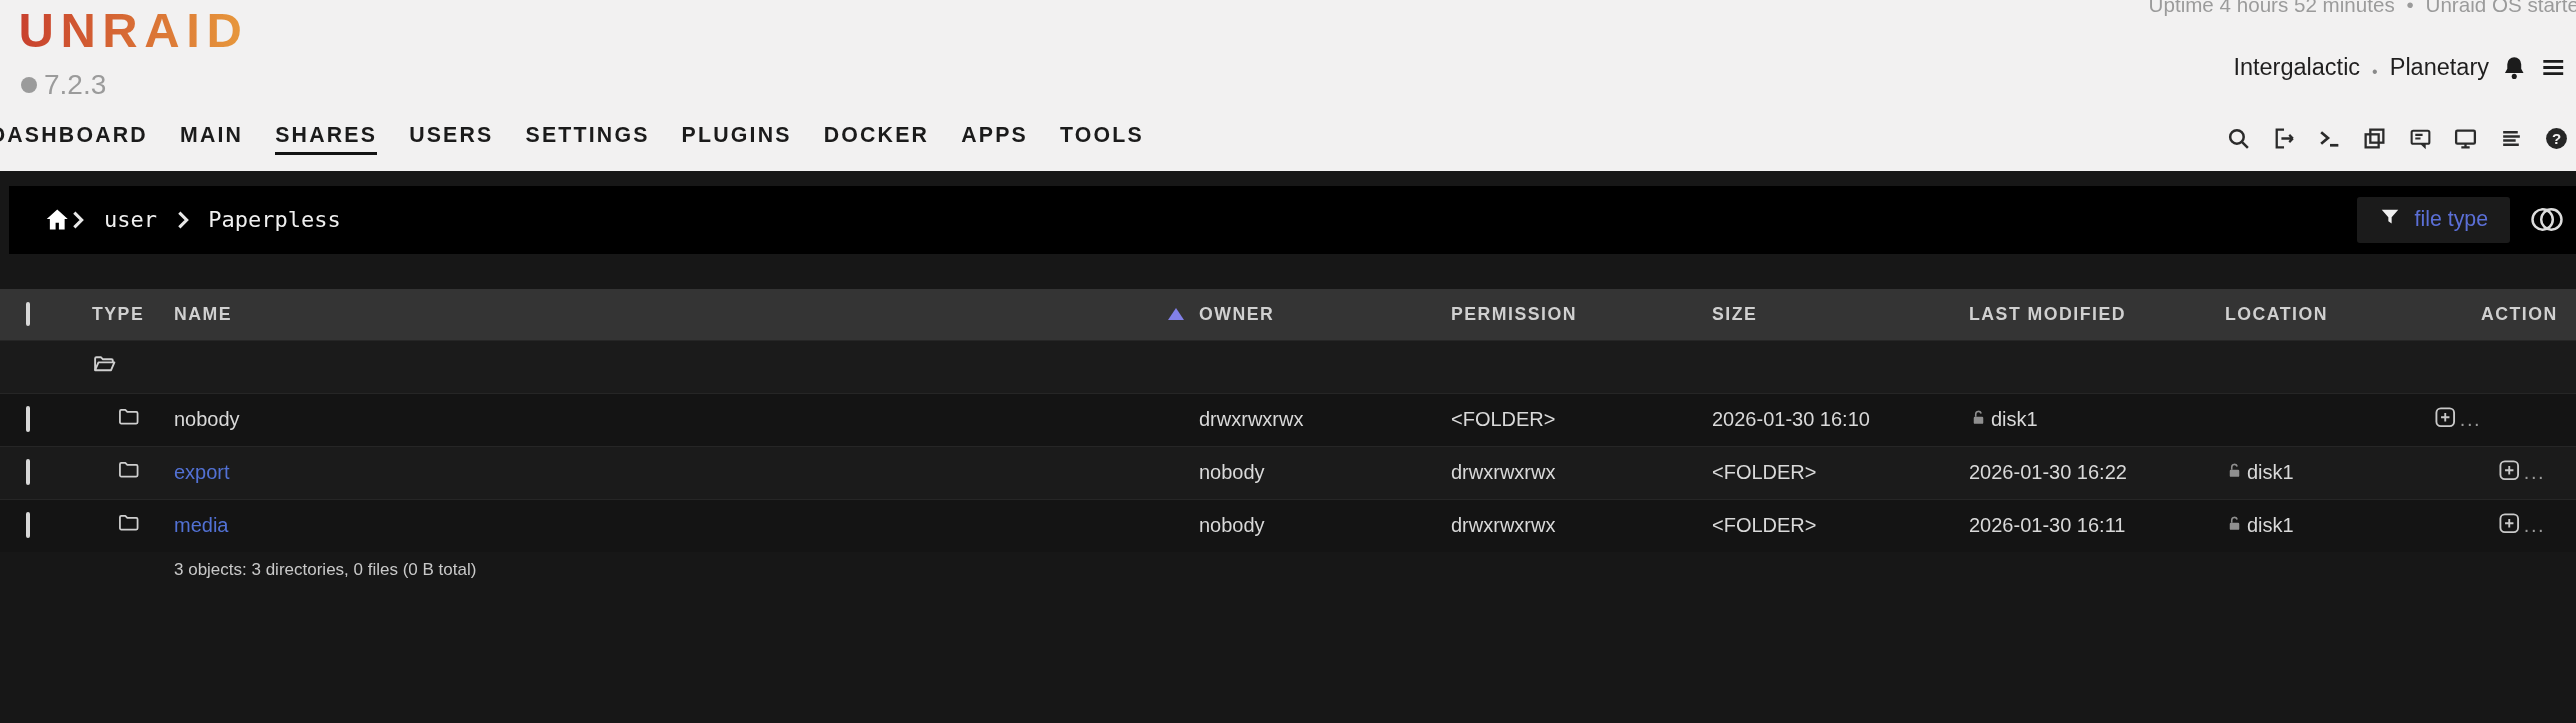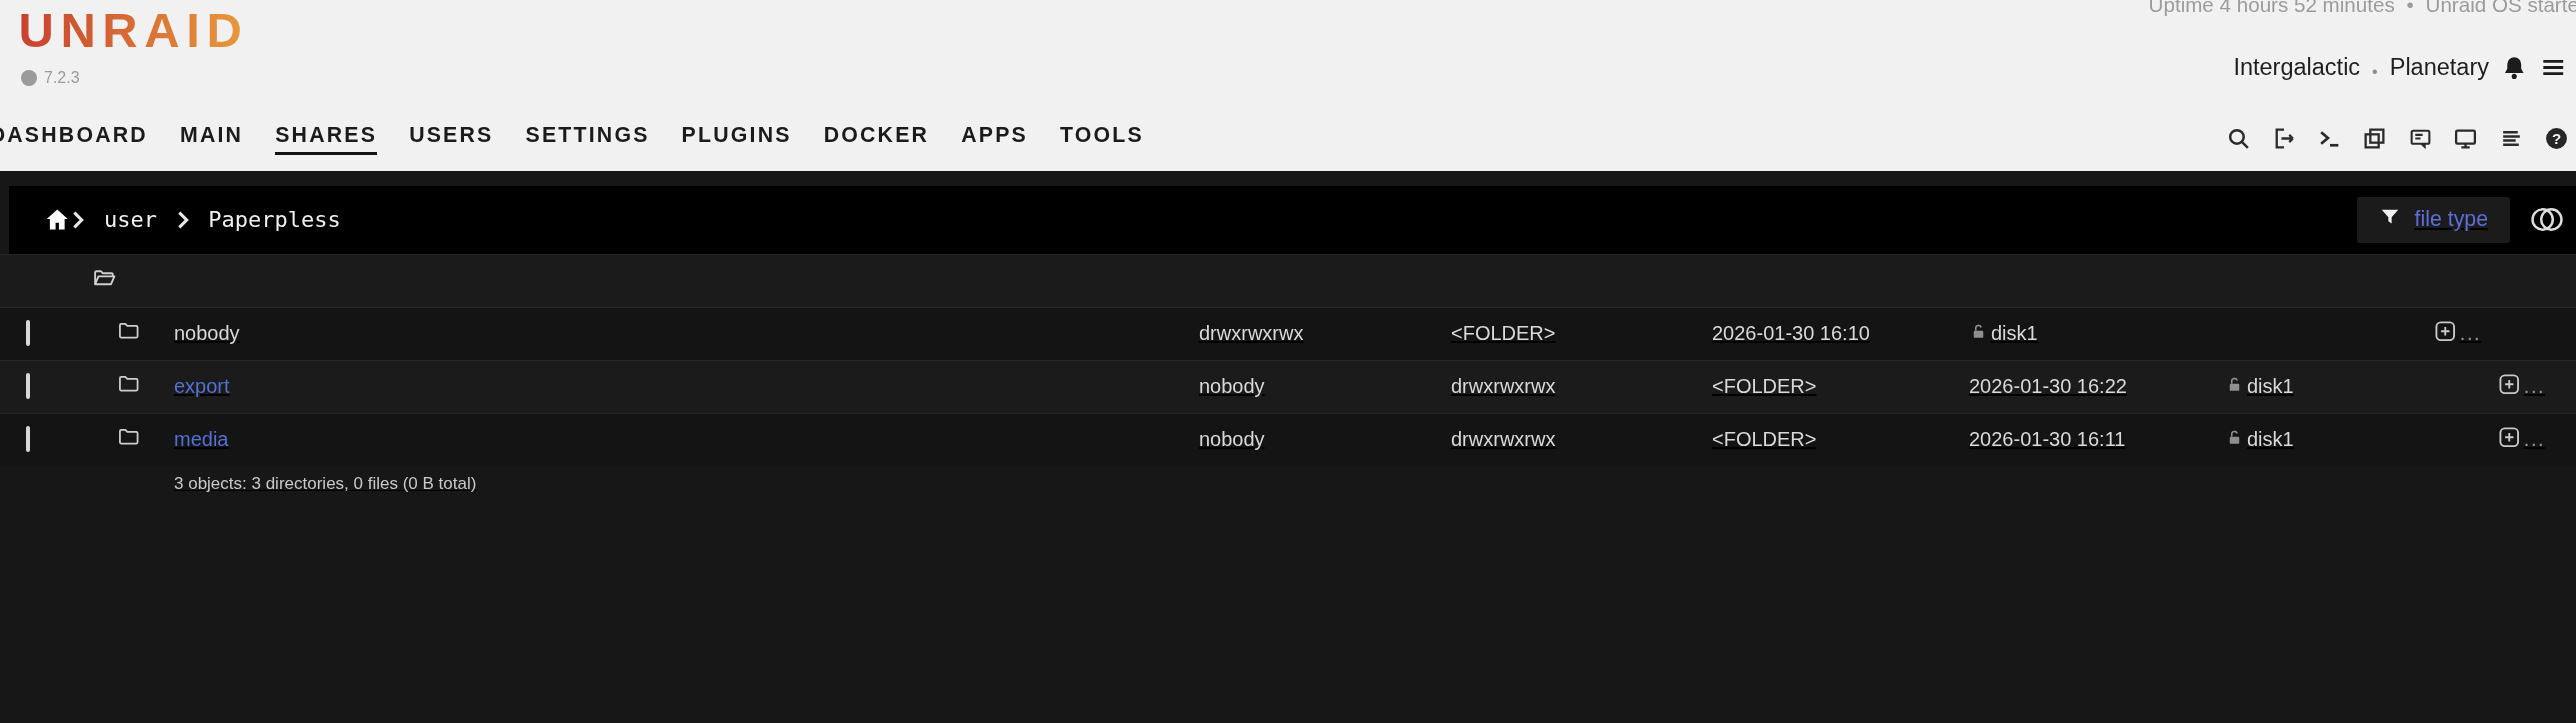--- a/index.html
+++ b/index.html
@@ -1,26 +1,26 @@
 <!DOCTYPE html>
 <html style="font-size:11.8px"><head>
 <meta charset="utf-8">
 <style>
   * { margin:0; padding:0; box-sizing:border-box; }
   html,body { width:2576px; height:724px; overflow:hidden; background:#171717;
               font-family:"Liberation Sans", sans-serif; }
-  .page { position:relative; width:2576px; height:525px;text-decoration:underline; }
+  .page { position:relative; width:2576px; height:525px; }
 
   
   .topbar { position:relative; width:100%; height:171px; background:#f2f1f1; }
   .logo { position:absolute; left:18.4px; top:1.5px; font-size:49px; font-weight:800;
           letter-spacing:6.6px; background:linear-gradient(90deg,#c8402e,#e89a3c);
           -webkit-background-clip:text; background-clip:text; color:transparent; }
   .version { position:absolute; left:20.6px; top:69px; display:flex; align-items:center;
-             gap:7.4px; font-size:16px; color:#9b9b9b; }
+             gap:7.4px; font-size:28px; color:#9b9b9b; }
   .vdot { width:16px; height:16px; border-radius:50%; background:#9b9b9b; display:inline-block; }
   .uptime { position:absolute; top:-7.4px; right:-2.9px; font-size:20.6px; color:#9b9b9b;
             white-space:nowrap; display:flex; gap:11.8px; align-items:center; }
   .server-line { position:absolute; top:54px; right:10px; display:flex; align-items:flex-end;
                  gap:12px; font-size:23.5px; color:#201f1f; }
   .server-line .sep { color:#8a8a8a; font-size:16px; }
   .mainnav { position:absolute; left:-10.3px; bottom:16px; display:flex; gap:32px;
              font-size:21.3px; font-weight:700; letter-spacing:2.2px; color:#1b1b1b; }
   .nav-item { padding-bottom:7.4px; cursor:pointer; }
   .nav-item.active { border-bottom:3.7px solid #141414; padding-bottom:1px; }
@@ -199,20 +199,34 @@
         <span class="toggle-view">
           <svg width="38" height="29" viewBox="0 0 26 20" stroke="#dcdcdc" stroke-width="1.7" fill="none">
             <circle cx="10" cy="10" r="7"></circle>
               <circle cx="16" cy="10" r="7"></circle>
           </svg>
         </span>
       </span>
     </div>
 
     <section>
+      <div class="thead grid">
+        <div><span class="checkbox"></span></div>
+        <div>TYPE</div>
+        <div class="th-name">
+          <span>NAME</span>
+          <span class="sort-asc"></span>
+        </div>
+        <div>OWNER</div>
+        <div>PERMISSION</div>
+        <div>SIZE</div>
+        <div>LAST MODIFIED</div>
+        <div>LOCATION</div>
+        <div class="th-action">ACTION</div>
+      </div>
 
       <div id="rows">
   <div class="trow grid stripe-a">
     <div><span class="checkbox hidden"></span></div>
     <div class="c-type">
       <span class="icon-folder-open">
         <svg width="25" height="25" viewBox="0 0 24 24" stroke="#cfcfcf" stroke-width="1.8" fill="none" stroke-linejoin="round">
           <path d="M3 17.5V6.3c0-.7.6-1.3 1.3-1.3h4.2l2 2h8.2c.7 0 1.3.6 1.3 1.3V10"></path>
           <path d="M3 17.5 6.2 10h15.3l-3.2 7.5z"></path>
         </svg>

